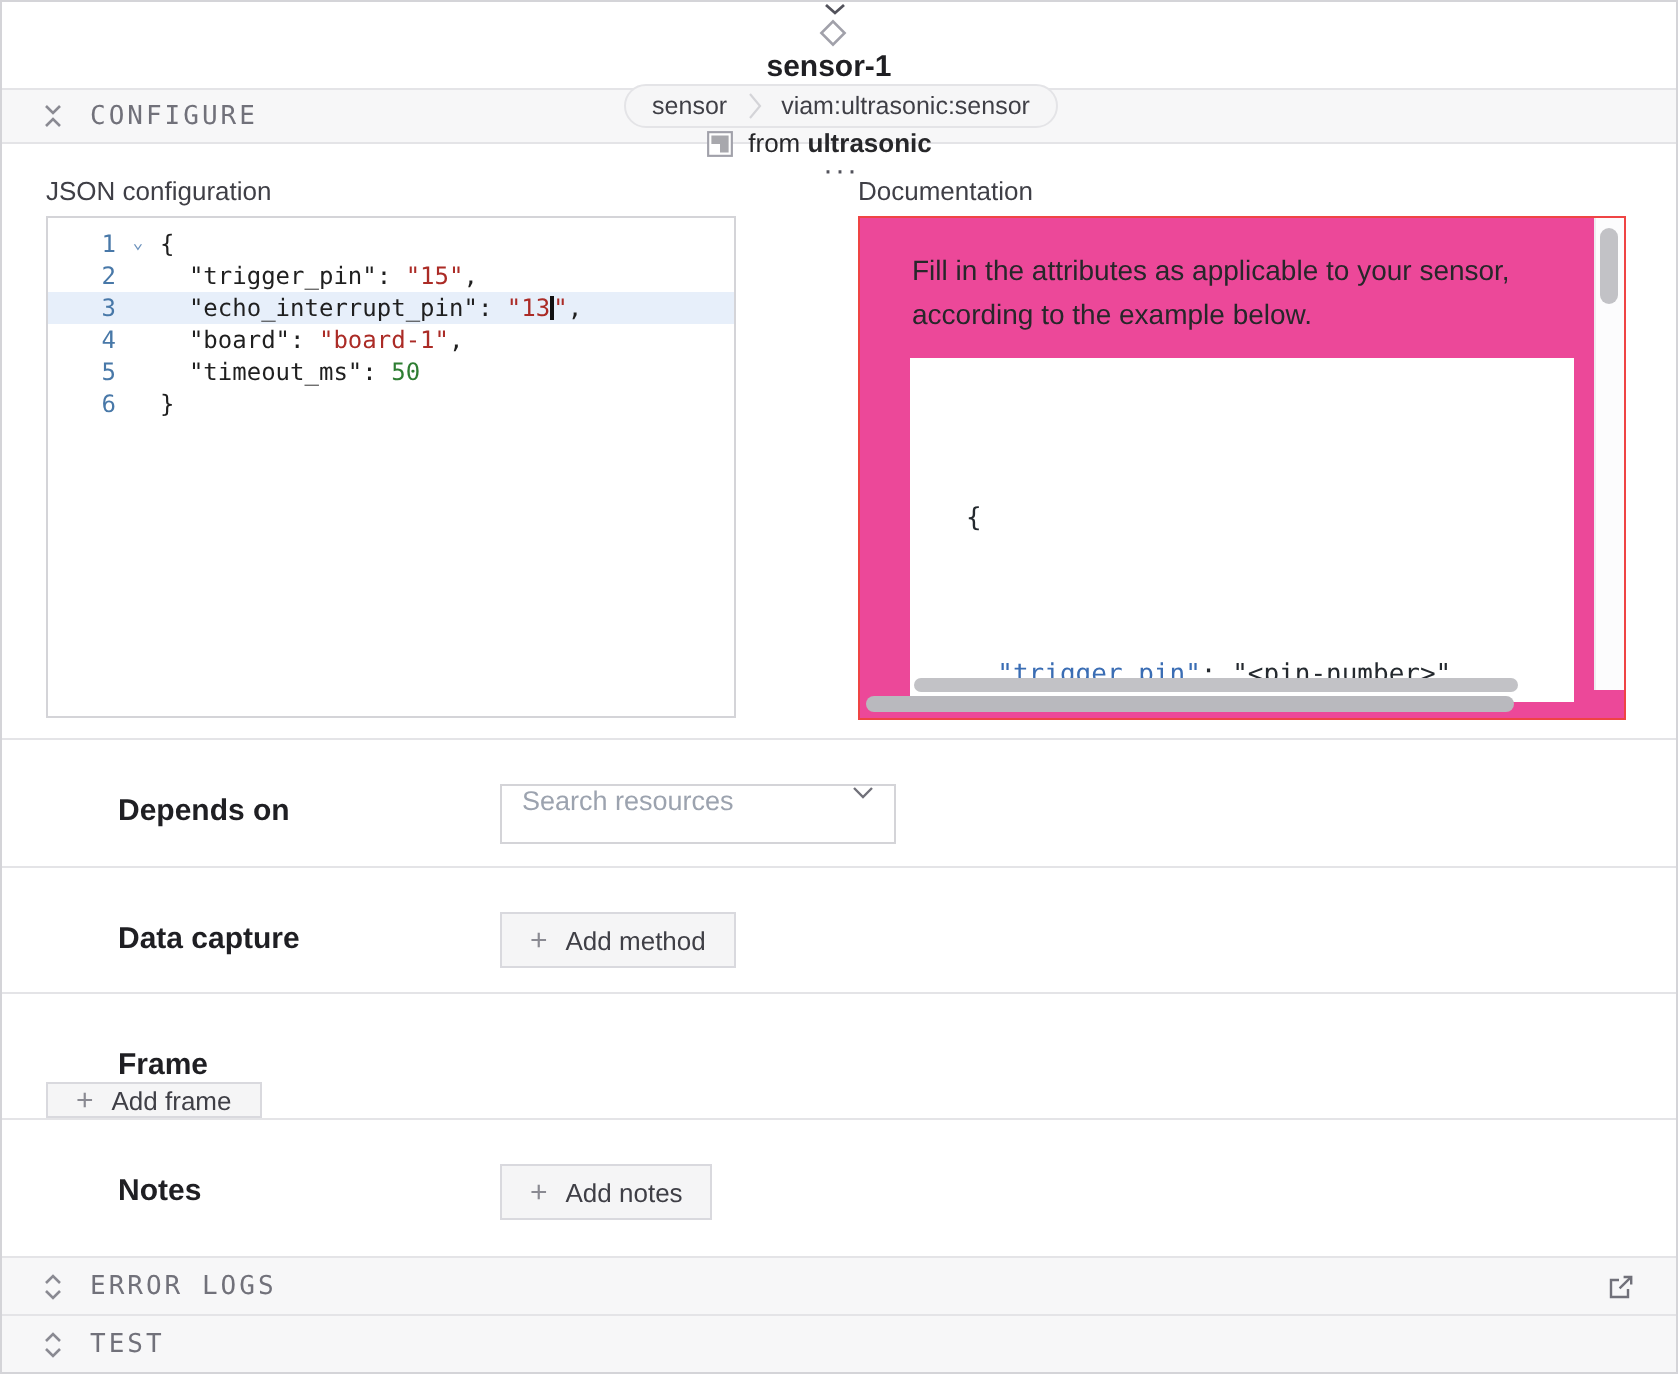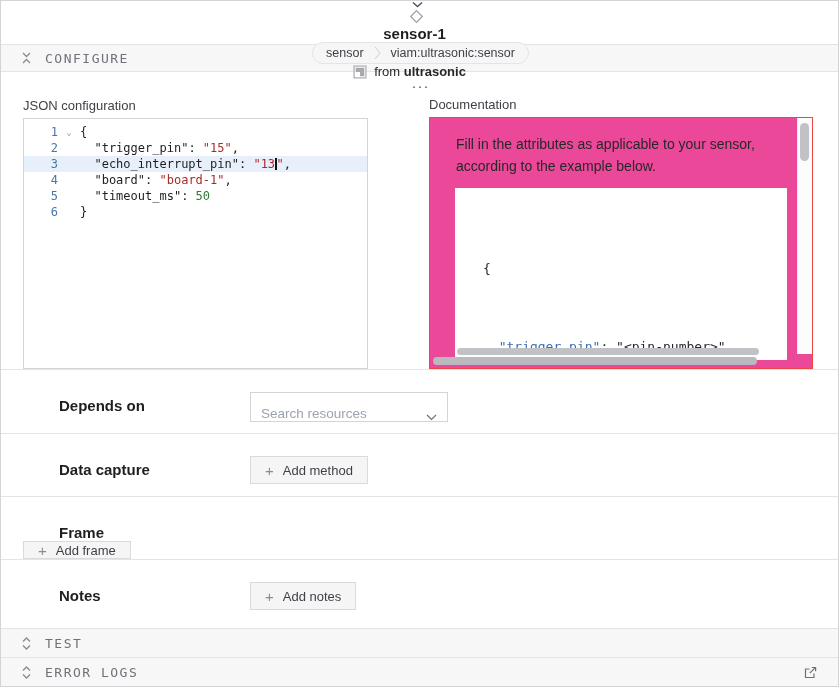--- a/index.html
+++ b/index.html
@@ -20,21 +20,21 @@
   .from-text b { font-weight:700; }
   .ellipsis { font-size:15px; color:#52525b; letter-spacing:1px; cursor:pointer; line-height:10px; padding:2px 2px; }
 
   
   .bar { height:27px; background:#f7f7f8; border-bottom:1px solid #e4e4e7; display:flex; align-items:center; padding:0 20px; gap:13px; cursor:pointer; }
   .bar-label { font-family:"DejaVu Sans Mono", monospace; font-size:13px; letter-spacing:1.5px; color:#71717a; }
   .bar.footer { border-bottom:none; border-top:1px solid #e4e4e7; height:29px; }
   .bar .right { margin-left:auto; display:flex; align-items:center; }
 
   
-  .panels { display:flex; gap:17px; padding:16px 25px 0 22px; height:297px;align-items:flex-end; }
+  .panels { display:flex; gap:17px; padding:16px 25px 0 22px; height:297px; }
   .panel-label { font-size:13px; color:#3f3f46; margin-bottom:5px; }
   .editor-col { width:381px; }
   .doc-col { flex:1;padding-left:44px; }
 
   .editor { border:1px solid #d4d4d8; background:#fff; height:251px; padding-top:5px; font-family:"DejaVu Sans Mono", monospace; font-size:12px; overflow:hidden; }
   .eline { display:flex; height:16px; line-height:16px; white-space:pre; }
   .eline.active { background:#e7effa; }
   .eline .ln { width:34px; text-align:right; color:#4878a8; flex:none; }
   .eline .fold { width:22px; text-align:center; color:#6d93bd; font-size:9px; flex:none; cursor:pointer; }
   .eline .code { color:#1f1f1f; }
@@ -53,21 +53,21 @@
   .doc-vtrack { position:absolute; top:0; right:0; bottom:14px; width:15px; background:#fcfcfd; border-left:1px solid #ededf0; }
   .doc-vthumb { top:5px; right:3px; width:9px; height:38px; }
 
   
   .row { border-top:1px solid #e4e4e7; display:flex; align-items:flex-start; padding:22px 25px 0 22px; }
   .row.depends { height:64px; }
   .row.capture { height:63px; }
   .row.frame { height:63px;flex-direction:column; }
   .row.notes { height:69px; }
   .row-label { width:191px; font-size:15px; font-weight:700; color:#1f1f23; padding-top:5px; flex:none;margin-left:36px; }
-  .select-box { width:198px; height:30px; border:1px solid #d4d4d8; background:#fff; display:flex; align-items:flex-end; padding:0 10px; gap:6px; }
+  .select-box { width:198px; height:30px; border:1px solid #d4d4d8; background:#fff; display:flex; align-items:flex-start; padding:0 10px; gap:6px; }
   .select-box input { border:none; outline:none; flex:1; font-size:13.5px; font-family:"Liberation Sans", sans-serif; color:#27272a; background:transparent; min-width:0; }
   .select-box input::placeholder { color:#9ca3af; }
   .btn { height:28px; border:1px solid #d9d9de; background:#f5f5f6; display:inline-flex; align-items:center; gap:9px; padding:0 14px; font-size:13px; color:#3f3f46; cursor:pointer; font-family:"Liberation Sans", sans-serif; }
   .btn .plus { color:#8a8a92; font-size:15px; font-weight:400; line-height:1; }
 
   svg { display:block; }
 </style>
 </head>
 <body>
 
@@ -182,38 +182,38 @@
       <span>Add frame</span>
     </button>
   </div>
 
   <div class="row notes">
     <div class="row-label">Notes</div>
     <button class="btn">
       <span class="plus">+</span>
       <span>Add notes</span>
     </button>
-  </div>
-
-  <div class="bar footer">
-    <svg width="11" height="13" viewBox="0 0 11 13">
-        <polyline points="2,4.5 5.5,1 9,4.5" fill="none" stroke="#8a8a92" stroke-width="1.3"></polyline>
-        <polyline points="2,8.5 5.5,12 9,8.5" fill="none" stroke="#8a8a92" stroke-width="1.3"></polyline>
-      </svg>
-    <span class="bar-label">TEST</span>
   </div>
 
   <div class="bar footer">
     <svg width="11" height="13" viewBox="0 0 11 13">
         <polyline points="2,4.5 5.5,1 9,4.5" fill="none" stroke="#8a8a92" stroke-width="1.3"></polyline>
         <polyline points="2,8.5 5.5,12 9,8.5" fill="none" stroke="#8a8a92" stroke-width="1.3"></polyline>
       </svg>
     <span class="bar-label">ERROR LOGS</span>
     <span class="right">
       <svg width="15" height="15" viewBox="0 0 15 15">
           <polyline points="11,8.5 11,12.5 2.5,12.5 2.5,4 6.5,4" fill="none" stroke="#71717a" stroke-width="1.2"></polyline>
           <line x1="6.8" y1="8.2" x2="12.6" y2="2.4" stroke="#71717a" stroke-width="1.2"></line>
           <polyline points="8.8,2.5 12.6,2.5 12.6,6.3" fill="none" stroke="#71717a" stroke-width="1.2"></polyline>
         </svg>
     </span>
   </div>
 
+  <div class="bar footer">
+    <svg width="11" height="13" viewBox="0 0 11 13">
+        <polyline points="2,4.5 5.5,1 9,4.5" fill="none" stroke="#8a8a92" stroke-width="1.3"></polyline>
+        <polyline points="2,8.5 5.5,12 9,8.5" fill="none" stroke="#8a8a92" stroke-width="1.3"></polyline>
+      </svg>
+    <span class="bar-label">TEST</span>
+  </div>
+
 </div>
 
 </body></html>

